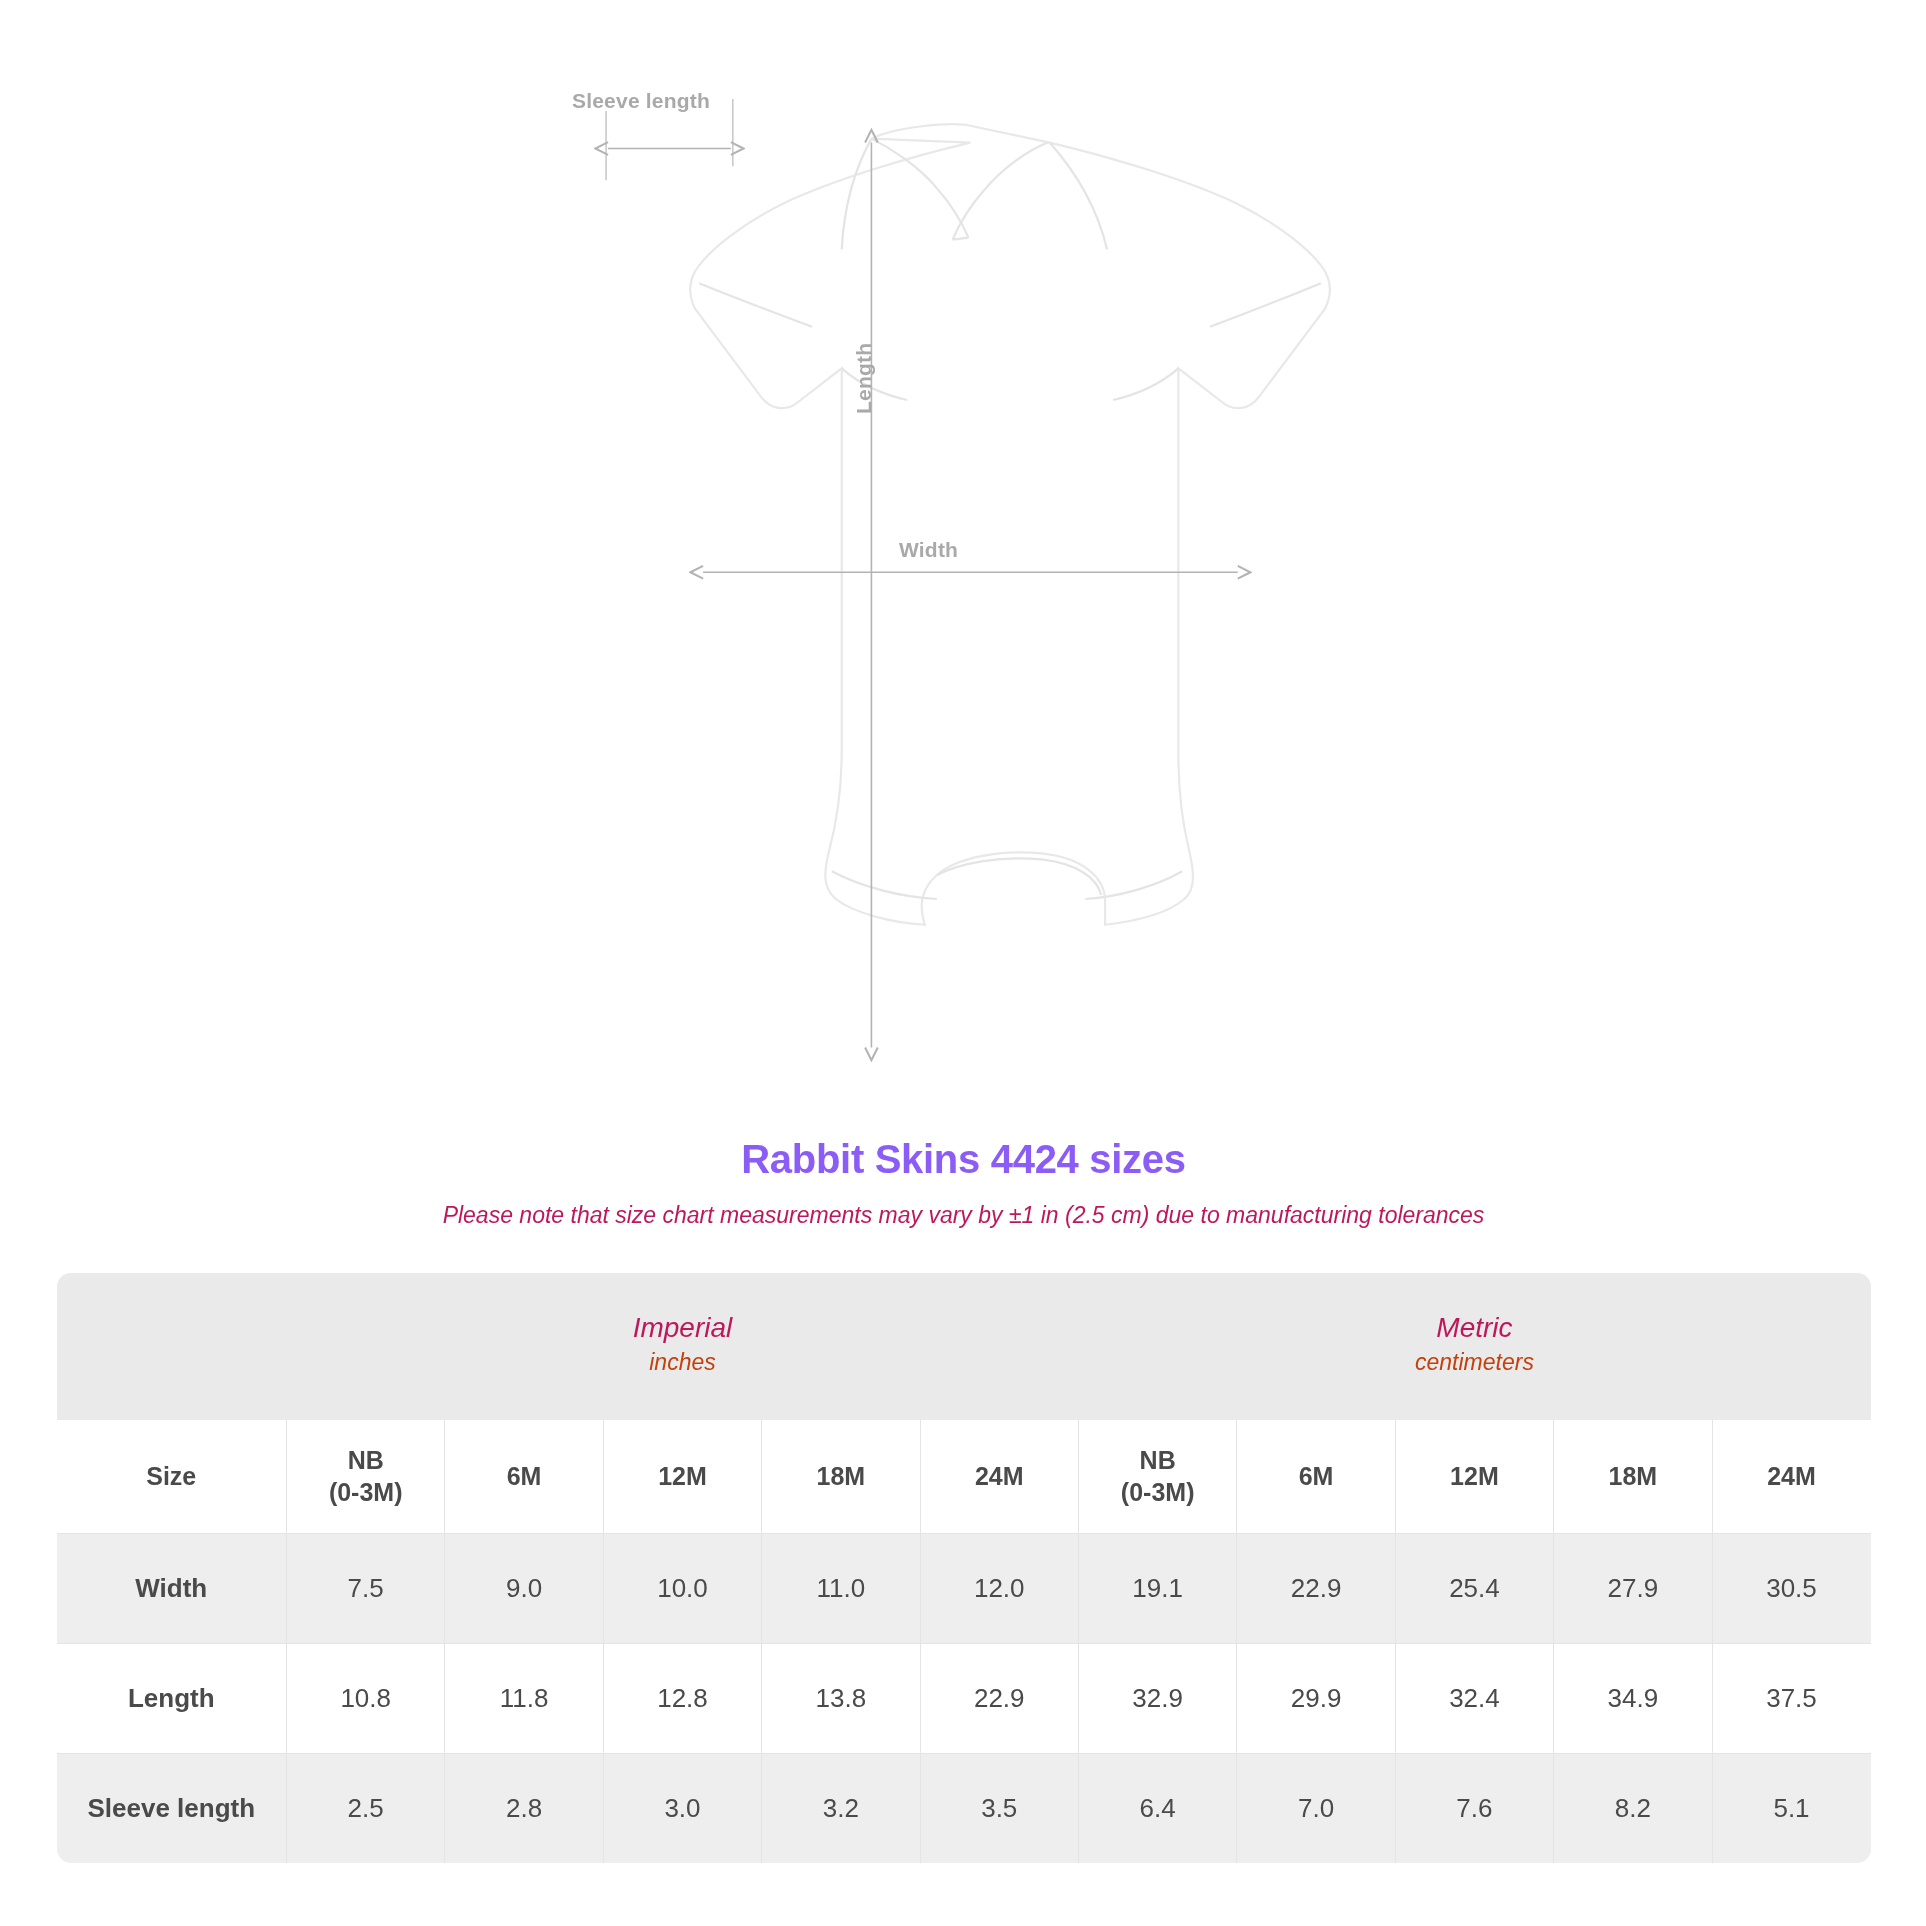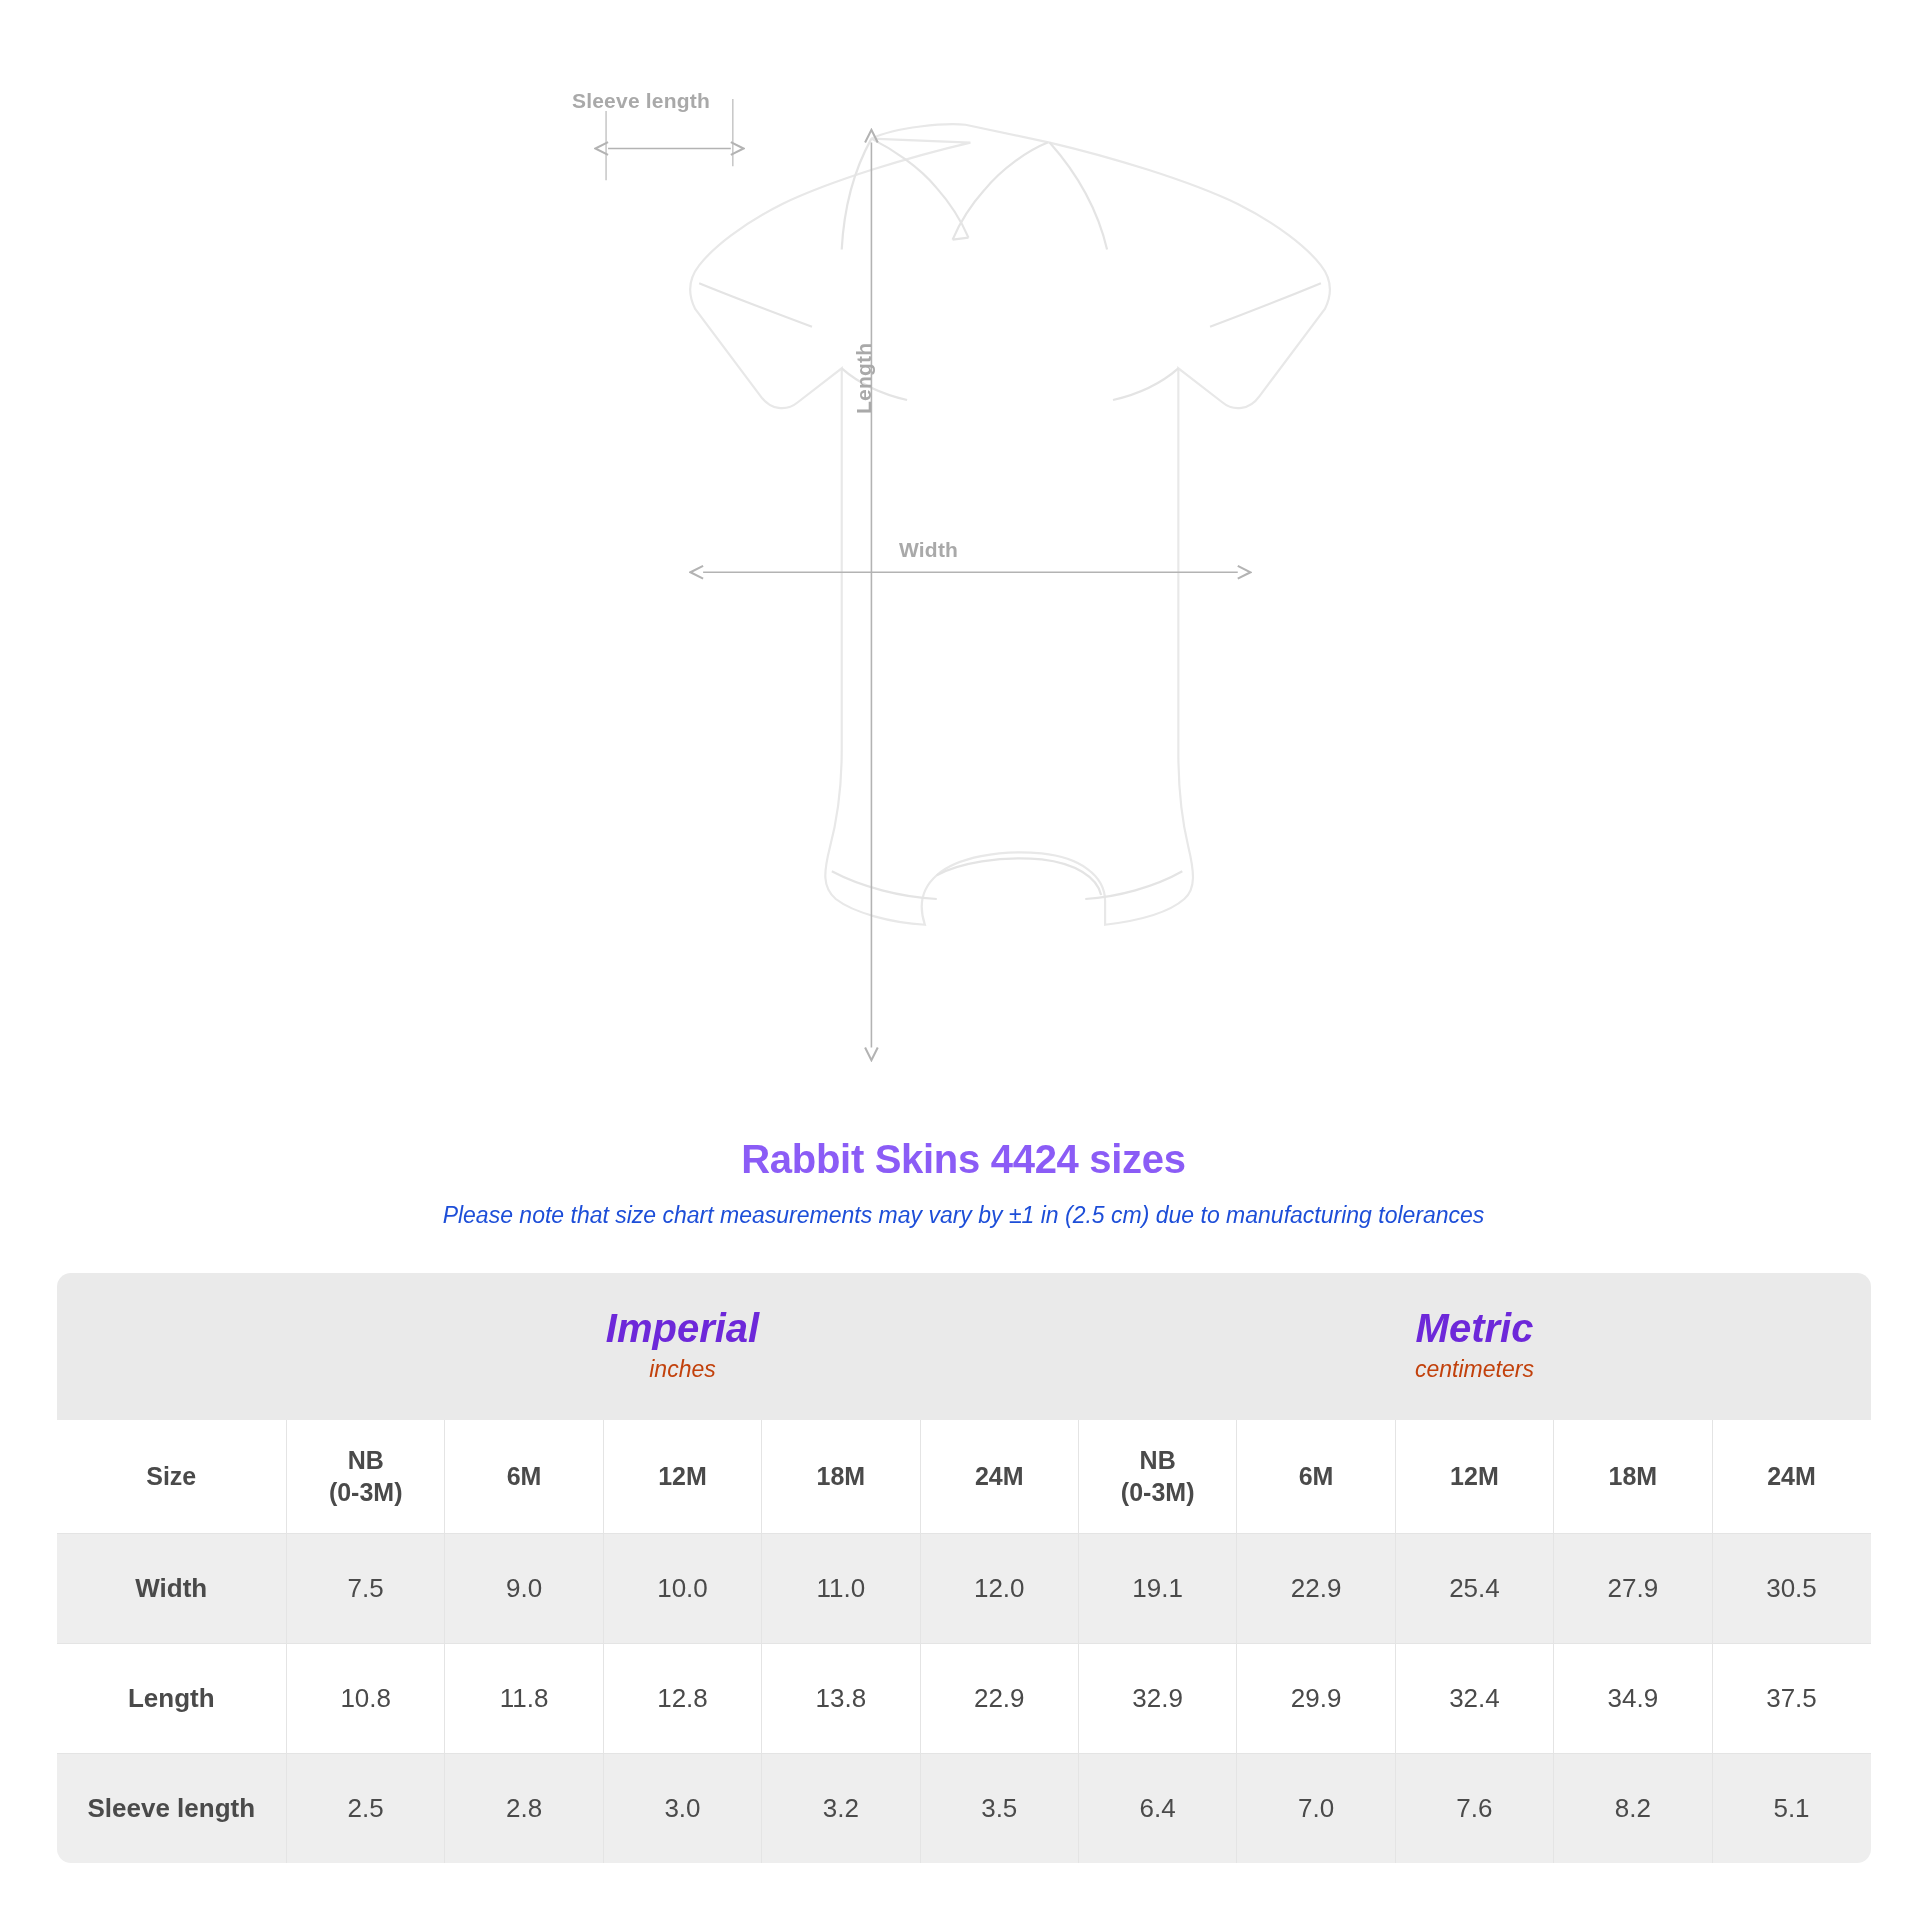--- a/index.html
+++ b/index.html
@@ -52,21 +52,21 @@
   #chart-title {
     font-size: 40px;
     font-weight: bold;
     color: #8b5cf6;
     margin: 0 0 20px 0;
     letter-spacing: -0.3px;
   }
   #chart-note {
     font-size: 23px;
     font-style: italic;
-    color: #1d4ed8;
+    color: #be185d;
     margin: 0;
   }
 
   
   #table-wrap {
     margin: 44px auto 0 auto;
     width: 1814px;
   }
   table.size-chart {
     border-collapse: collapse;
@@ -82,24 +82,24 @@
     color: #4a4a4a;
     border: none;
   }
   
   tr.unit-row td {
     background: #eaeaea;
     height: 147px;
     padding: 0;
   }
   .unit-name {
-    font-size: 40px;
+    font-size: 28px;
     font-style: italic;
-    font-weight: bold;
-    color: #6d28d9;
+    font-weight: normal;
+    color: #be185d;
     line-height: 1.15;
   }
   .unit-sub {
     font-size: 23px;
     font-style: italic;
     color: #c2410c;
     line-height: 1.6;
   }
   tr.head-row td {
     background: #ffffff;

